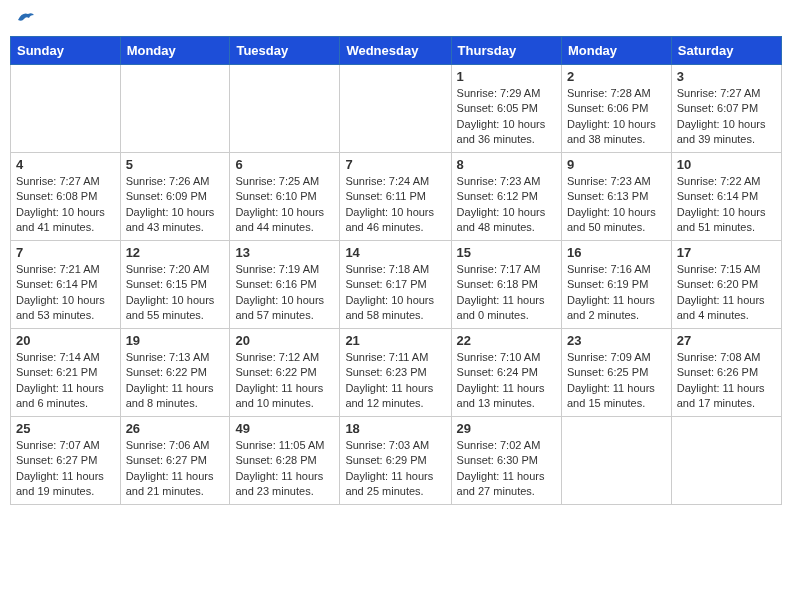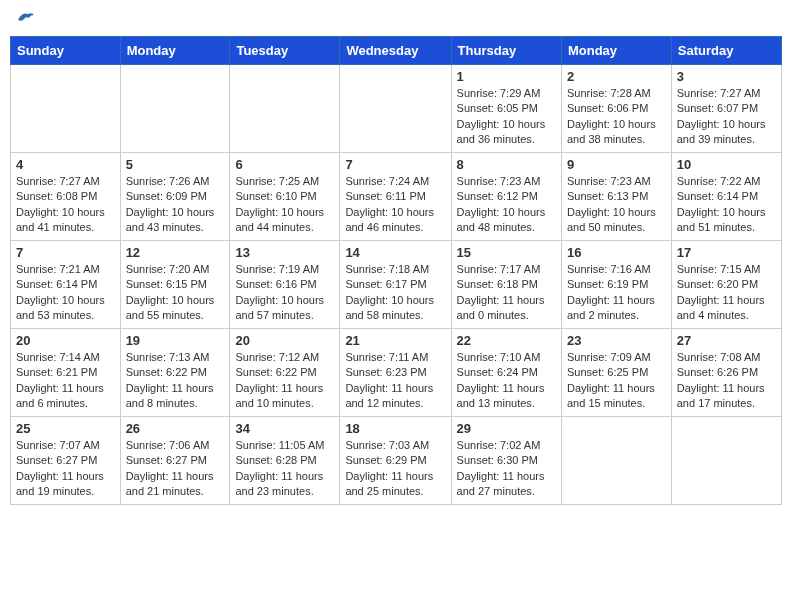--- a/index.html
+++ b/index.html
@@ -270,21 +270,21 @@
 Sunset: 6:27 PM
 Daylight: 11 hours and 19 minutes.</div>
         </td>
         <td>
           <div class="day-number">26</div>
           <div class="day-info">Sunrise: 7:06 AM
 Sunset: 6:27 PM
 Daylight: 11 hours and 21 minutes.</div>
         </td>
         <td>
-          <div class="day-number">34</div>
+          <div class="day-number">49</div>
           <div class="day-info">Sunrise: 11:05 AM
 Sunset: 6:28 PM
 Daylight: 11 hours and 23 minutes.</div>
         </td>
         <td>
           <div class="day-number">18</div>
           <div class="day-info">Sunrise: 7:03 AM
 Sunset: 6:29 PM
 Daylight: 11 hours and 25 minutes.</div>
         </td>

